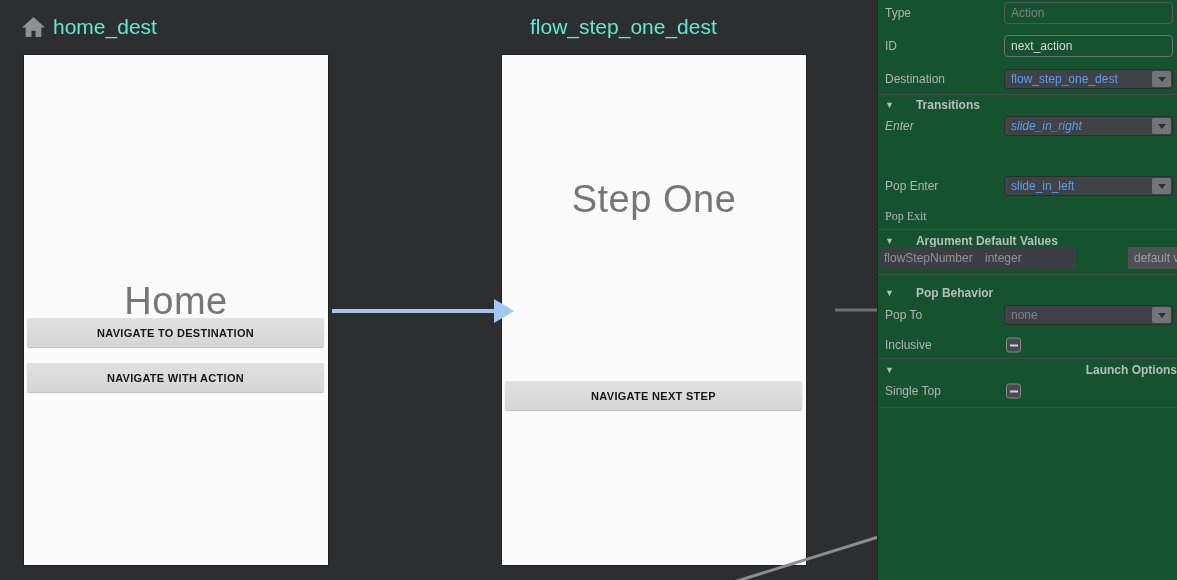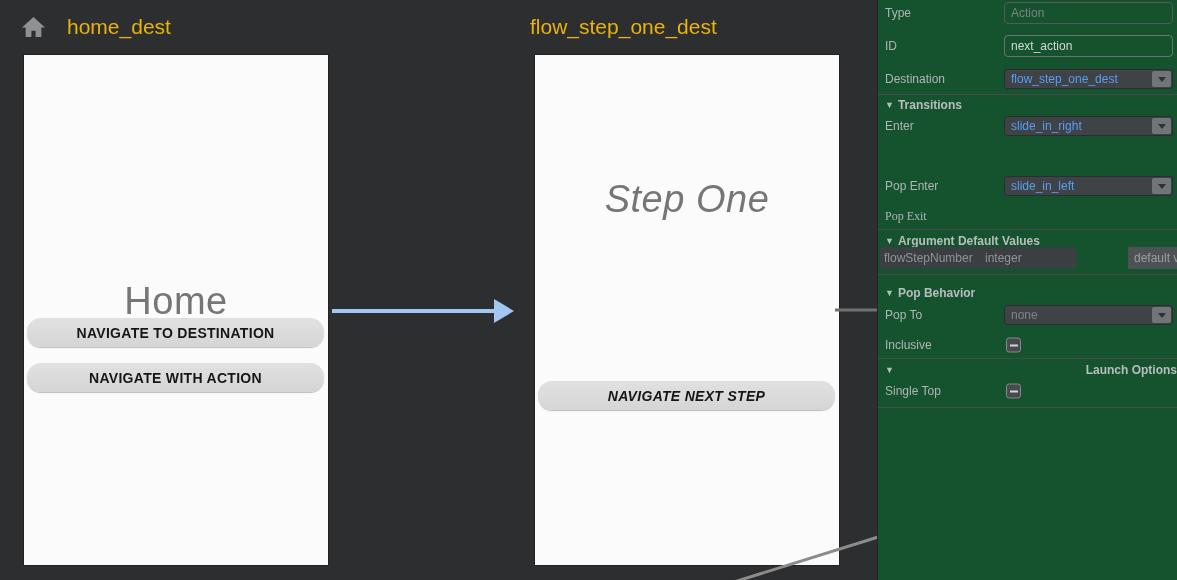--- a/index.html
+++ b/index.html
@@ -4,30 +4,30 @@
 <style>
   html,body{margin:0;padding:0;}
   body{
     width:1177px;height:580px;position:relative;overflow:hidden;
     background:#2c2e30;
     font-family:"Liberation Sans", sans-serif;
     -webkit-font-smoothing:antialiased;
   }
   
   .canvas{position:absolute;left:0;top:0;width:877px;height:580px;background:#2c2e30;}
-  .dest-header{position:absolute;top:12px;height:30px;display:flex;align-items:center;gap:22px;color:#eab308;font-size:21px;}
+  .dest-header{position:absolute;top:12px;height:30px;display:flex;align-items:center;gap:8px;color:#5eead4;font-size:21px;}
   .dest-header svg{display:block;}
   .phone{position:absolute;top:55px;width:304px;height:510px;background:#fbfbfb;box-shadow:0 0 0 1px rgba(0,0,0,0.25);}
   .screen-title{position:absolute;left:0;width:100%;text-align:center;color:#767676;font-size:38px;font-weight:300;letter-spacing:0.5px;}
   .pbtn{
     position:absolute;left:3px;right:4px;height:29px;
     background:linear-gradient(#e1e1e1,#d5d5d5);
-    border-radius:14px;box-shadow:0 1px 1px rgba(0,0,0,0.25);
+    border-radius:2px;box-shadow:0 1px 1px rgba(0,0,0,0.25);
     display:flex;align-items:center;justify-content:center;
-    font-size:14px;font-weight:bold;color:#161616;letter-spacing:0.3px;
+    font-size:11px;font-weight:bold;color:#161616;letter-spacing:0.3px;
   }
   .overlay{position:absolute;left:0;top:0;pointer-events:none;}
   
   .panel{
     position:absolute;left:877px;top:0;width:300px;height:580px;
     background:#14532d;border-left:1px solid #232527;box-sizing:border-box;
     font-size:12px;color:#b2b4b6;
   }
   .prow{position:absolute;left:0;width:100%;height:30px;}
   .plabel{position:absolute;left:7px;top:50%;transform:translateY(-50%);color:#b2b4b6;white-space:nowrap;}
@@ -44,21 +44,21 @@
     display:flex;align-items:center;
   }
   .combo-val{flex:1;padding:0 6px;white-space:nowrap;overflow:hidden;}
   .combo-val.blue{color:#589df6;}
   .combo-val.ghost{color:#7e8284;}
   .combo-btn{
     width:19px;height:16px;margin-right:1px;border-radius:2px;background:#717578;
     display:flex;align-items:center;justify-content:center;flex:0 0 auto;
   }
   .tri-down{width:0;height:0;border-left:4px solid transparent;border-right:4px solid transparent;border-top:5px solid #2e3234;}
-  .sec-header{position:absolute;left:0;width:100%;height:20px;display:flex;align-items:center;gap:4px;padding-left:7px;box-sizing:border-box;}
+  .sec-header{position:absolute;left:0;width:100%;height:20px;display:flex;align-items:center;gap:22px;padding-left:7px;box-sizing:border-box;}
   .sec-header .arr{font-size:9px;color:#b8babc;}
   .sec-header .arr::before{content:"▼";}
   .sec-title{font-weight:bold;color:#babcbe;}
   .divider{position:absolute;left:0;width:100%;height:1px;background:#47494b;}
   .argrow{position:absolute;left:2px;top:247px;height:22px;width:296px;}
   .argcell{
     position:absolute;top:0;height:22px;box-sizing:border-box;background:#3b3f41;
     color:#919395;display:flex;align-items:center;padding:0 4px;overflow:hidden;white-space:nowrap;
   }
   .argfield{
@@ -88,21 +88,21 @@
   <div class="phone" style="left:24px;">
     <div class="screen-title" style="top:179px;margin-top:46px;">Home</div>
     <div class="pbtn" style="top:263px;">NAVIGATE TO DESTINATION</div>
     <div class="pbtn" style="top:308px;">NAVIGATE WITH ACTION</div>
   </div>
 
   <div class="dest-header" style="left:530px;">
     <span>flow_step_one_dest</span>
   </div>
 
-  <div class="phone" style="left:535px;font-style:italic;">
+  <div class="phone" style="left:502px;">
     <div class="screen-title" style="top:123px;">Step One</div>
     <div class="pbtn" style="top:326px;">NAVIGATE NEXT STEP</div>
   </div>
 
   <svg class="overlay" width="877" height="580" viewBox="0 0 877 580">
     <g>
       <line x1="332" y1="311" x2="496" y2="311" stroke="#a3c7f3" stroke-width="4"></line>
       <polygon points="494,299 514,311 494,323" fill="#a3c7f3"></polygon>
     </g>
     <line x1="835" y1="310" x2="877" y2="310" stroke="#707070" stroke-width="3"></line>
@@ -132,21 +132,21 @@
     </div>
   </div>
 
   <div class="divider" style="top:94px;"></div>
 
   <div class="sec-header" style="top:95px;">
     <span class="arr"></span>
     <span class="sec-title">Transitions</span>
   </div>
 
-  <div class="prow" style="top:111px;">
+  <div class="prow" style="top:111px;font-style:italic;">
     <span class="plabel">Enter</span>
     <div class="combo">
       <span class="combo-val blue">slide_in_right</span>
       <div class="combo-btn">
           <i class="tri-down"></i>
         </div>
     </div>
   </div>
 
 

